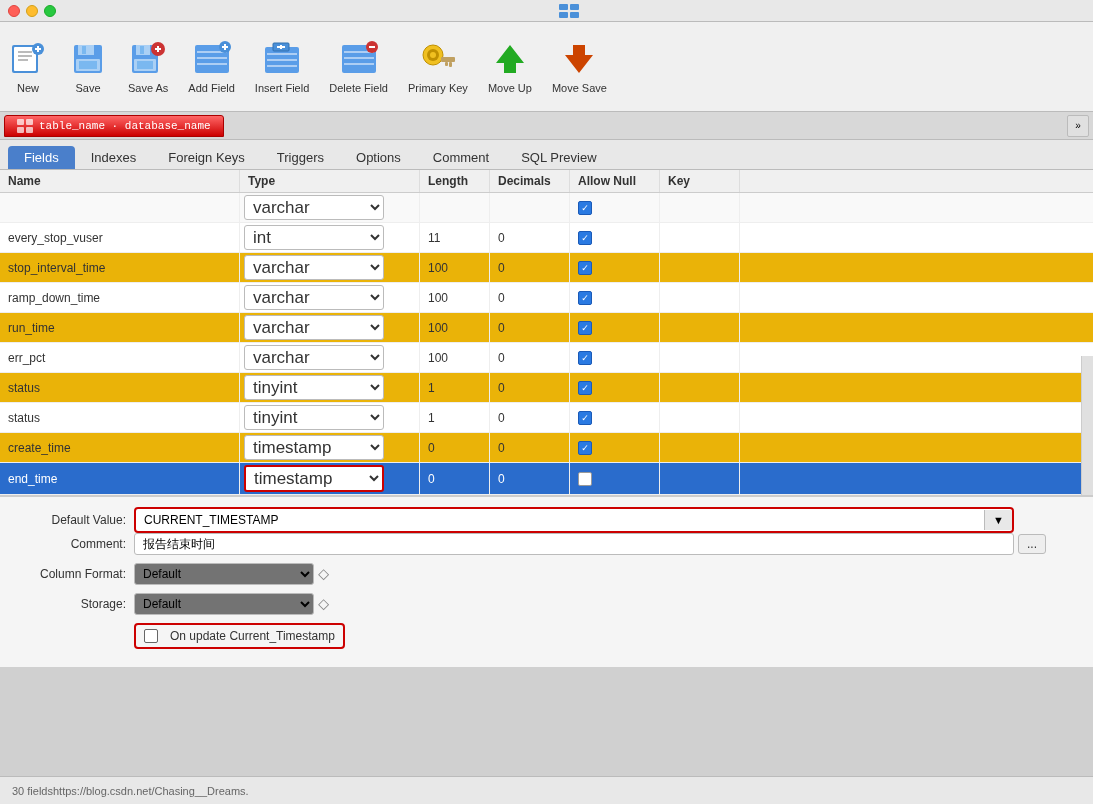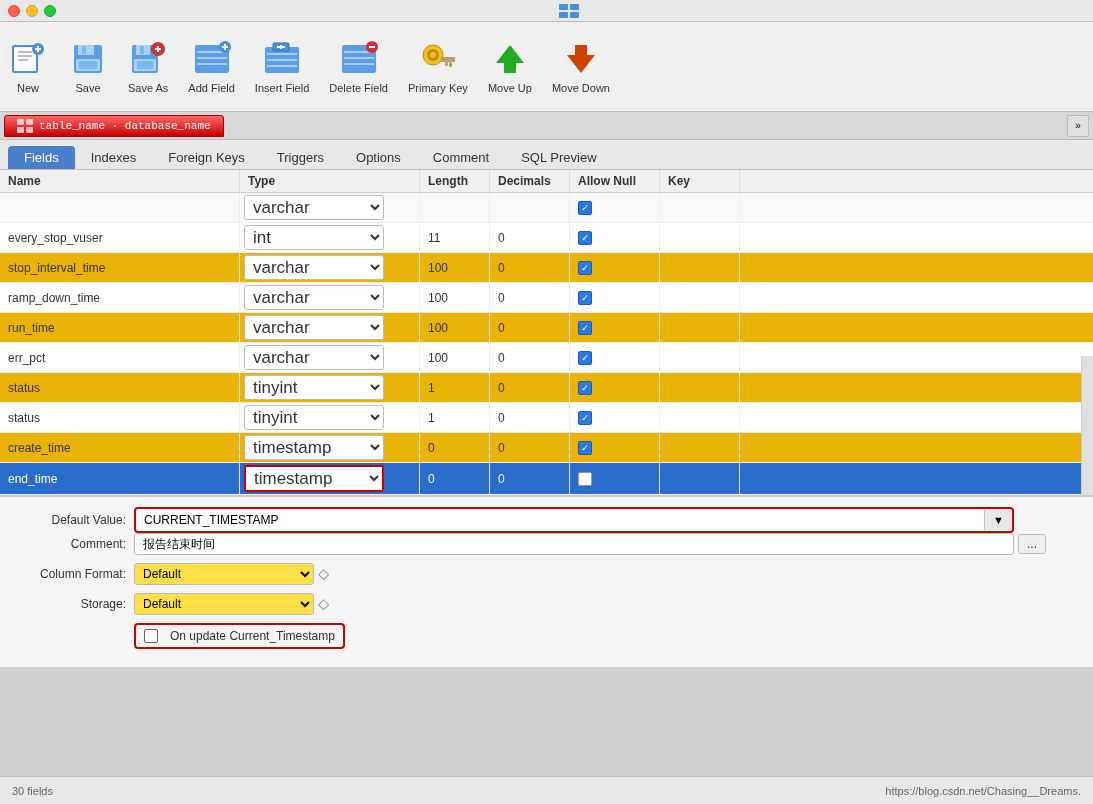--- a/index.html
+++ b/index.html
@@ -42,36 +42,36 @@
     .td-select { padding: 2px 4px; display: flex; align-items: center; gap: 2px; }
     .select-field { border: 1px solid #bbb; border-radius: 3px; background: white; font-size: 17px; padding: 1px 4px; color: #333; width: 140px; }
     .checkbox-blue { width: 14px; height: 14px; background: #2a7ae2; border: 1px solid #1a5ab8; border-radius: 2px; display: flex; align-items: center; justify-content: center; }
     .checkbox-blue::after { content: '✓'; color: white; font-size: 9px; }
     .checkbox-white { width: 14px; height: 14px; background: white; border: 1px solid #999; border-radius: 2px; }
 
     
     .bottom-panel { padding: 10px 16px; background: #f5f5f5; border-top: 1px solid #ccc; }
     .field-row { display: flex; align-items: center; margin-bottom: 8px; }
     .field-label { font-size: 12px; color: #333; text-align: right; min-width: 110px; margin-right: 8px; font-weight: 500; }
-    .field-select { border: 1px solid #bbb; border-radius: 3px; padding: 2px 4px; font-size: 12px; background: #fde047; width: 180px; }
+    .field-select { border: 1px solid #bbb; border-radius: 3px; padding: 2px 4px; font-size: 12px; background: #737373; width: 180px; }
     .comment-input { border: 1px solid #bbb; border-radius: 3px; padding: 3px 8px; font-size: 12px; background: white; flex: 1; max-width: 880px; }
     .ellipsis-btn { border: 1px solid #bbb; border-radius: 3px; background: #eee; padding: 2px 8px; font-size: 12px; cursor: pointer; margin-left: 4px; color: #333; }
     .checkbox-row { display: flex; align-items: center; margin-left: 118px; margin-bottom: 8px; }
     .checkbox-outlined { width: 14px; height: 14px; border: 1px solid #666; border-radius: 2px; background: white; margin-right: 6px; }
     .checkbox-label { font-size: 12px; color: #333; }
     .on-update-box { border: 2px solid #cc0000; border-radius: 4px; padding: 4px 8px; display: inline-flex; align-items: center; gap: 6px; }
 
     
     .default-row { display: flex; align-items: center; margin-bottom: 0; }
     .default-input-wrap { flex: 1; max-width: 880px; display: flex; align-items: center; border: 2px solid #cc0000; border-radius: 4px; background: white; }
     .default-input { border: none; outline: none; padding: 4px 8px; font-size: 12px; flex: 1; background: transparent; }
     .default-dropdown-btn { border-left: 1px solid #bbb; background: #e8e8e8; padding: 4px 8px; cursor: pointer; border-radius: 0 2px 2px 0; font-size: 11px; }
 
     
-    .status-bar { position: absolute; bottom: 0; left: 0; right: 0; height: 28px; background: #e8e8e8; border-top: 1px solid #bbb; display: flex; align-items: center; justify-content: space-between; padding: 0 12px; font-size: 11px; color: #666; }
+    .status-bar { position: absolute; bottom: 0; left: 0; right: 0; height: 28px; background: #e8e8e8; border-top: 1px solid #bbb; display: flex; align-items: center; justify-content: flex-start; padding: 0 12px; font-size: 11px; color: #666; }
 
     
     .scrollbar { width: 12px; background: #e0e0e0; border-left: 1px solid #ccc; position: absolute; right: 0; top: 186px; height: 300px; }
 
     .table-wrapper { position: relative; overflow: hidden; }
   </style>
 </head>
 <body>
 
 <div class="title-bar">
@@ -203,21 +203,21 @@
     </div>
     <span class="toolbar-btn-label">Move Up</span>
   </div>
 
   <div class="toolbar-btn">
     <div class="icon-box">
       <svg width="36" height="36">
         <polygon points="18,32 4,14 12,14 12,4 24,4 24,14 32,14" fill="#cc4400"></polygon>
       </svg>
     </div>
-    <span class="toolbar-btn-label">Move Down</span>
+    <span class="toolbar-btn-label">Move Save</span>
   </div>
 </div>
 
 <div class="address-bar">
   <div class="address-tab">
     <svg width="16" height="14" style="margin-right:6px;flex-shrink:0">
         <rect x="0" y="0" width="7" height="6" fill="white" opacity="0.7" rx="1"></rect>
         <rect x="9" y="0" width="7" height="6" fill="white" opacity="0.7" rx="1"></rect>
         <rect x="0" y="8" width="7" height="6" fill="white" opacity="0.7" rx="1"></rect>
         <rect x="9" y="8" width="7" height="6" fill="white" opacity="0.7" rx="1"></rect>

